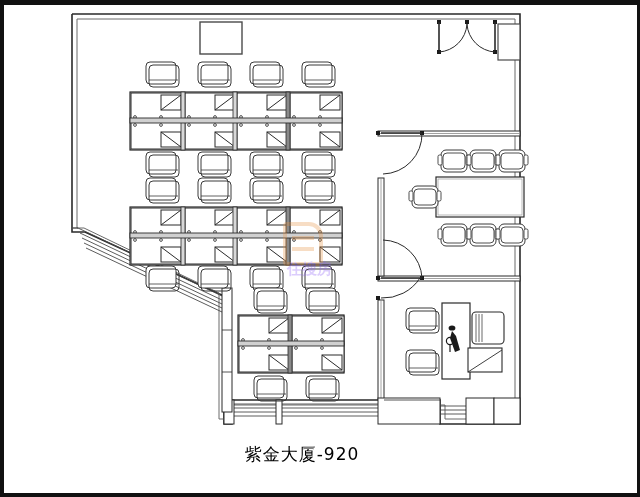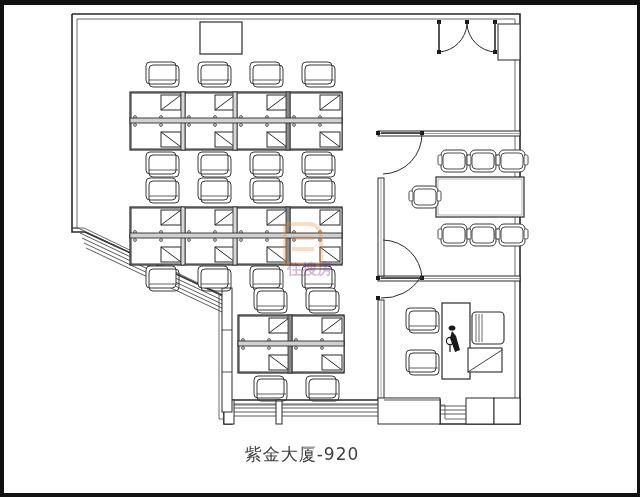--- a/index.html
+++ b/index.html
@@ -27,28 +27,28 @@
     box-sizing:border-box;
   }
   #watermark .wm-bar{
     position:absolute;left:9px;top:14px;width:22px;height:4px;background:#e8913f;
   }
   #watermark .wm-bar2{
     position:absolute;left:9px;top:25px;width:22px;height:4px;background:#e8913f;
   }
   #watermark .wm-text{
     position:absolute;left:4px;top:40px;width:64px;
-    font-size:15px;line-height:15px;color:#701a75;letter-spacing:0px;
+    font-size:15px;line-height:15px;color:#8b5cf6;letter-spacing:0px;
     font-family:"DejaVu Sans", sans-serif;font-weight:700;white-space:nowrap;
   }
   
   #plan-title{
     position:absolute;left:0;top:443px;width:604px;text-align:center;
     font-family:"DejaVu Sans", sans-serif;
-    font-size:17px;color:#404040;letter-spacing:1px;
+    font-size:17px;color:#000000;letter-spacing:1px;
   }
 </style>
 </head>
 <body>
 
 <div id="stage">
 
   <div class="frame-top"></div>
   <div class="frame-bottom"></div>
   <div class="frame-left"></div>

